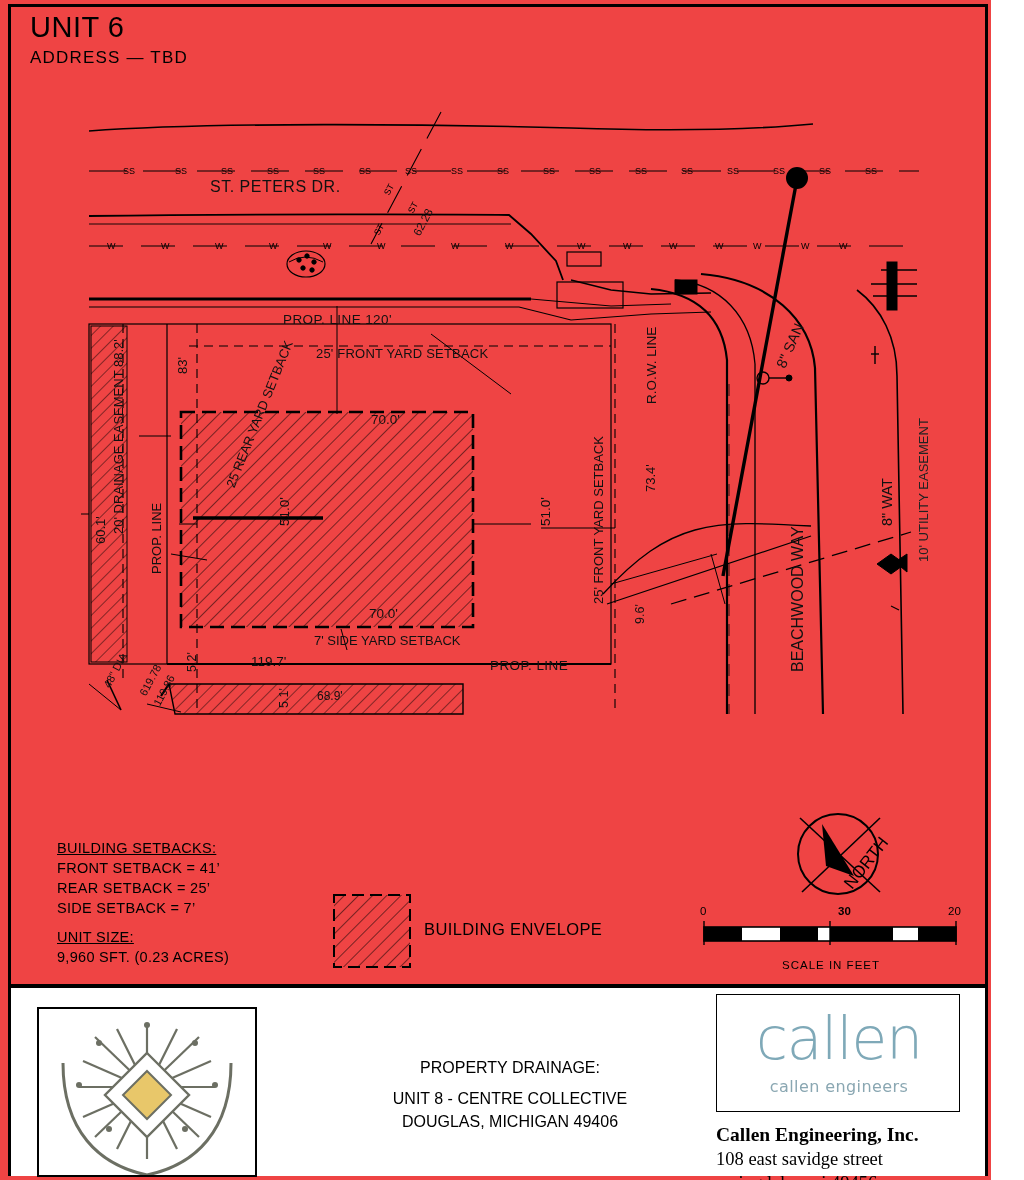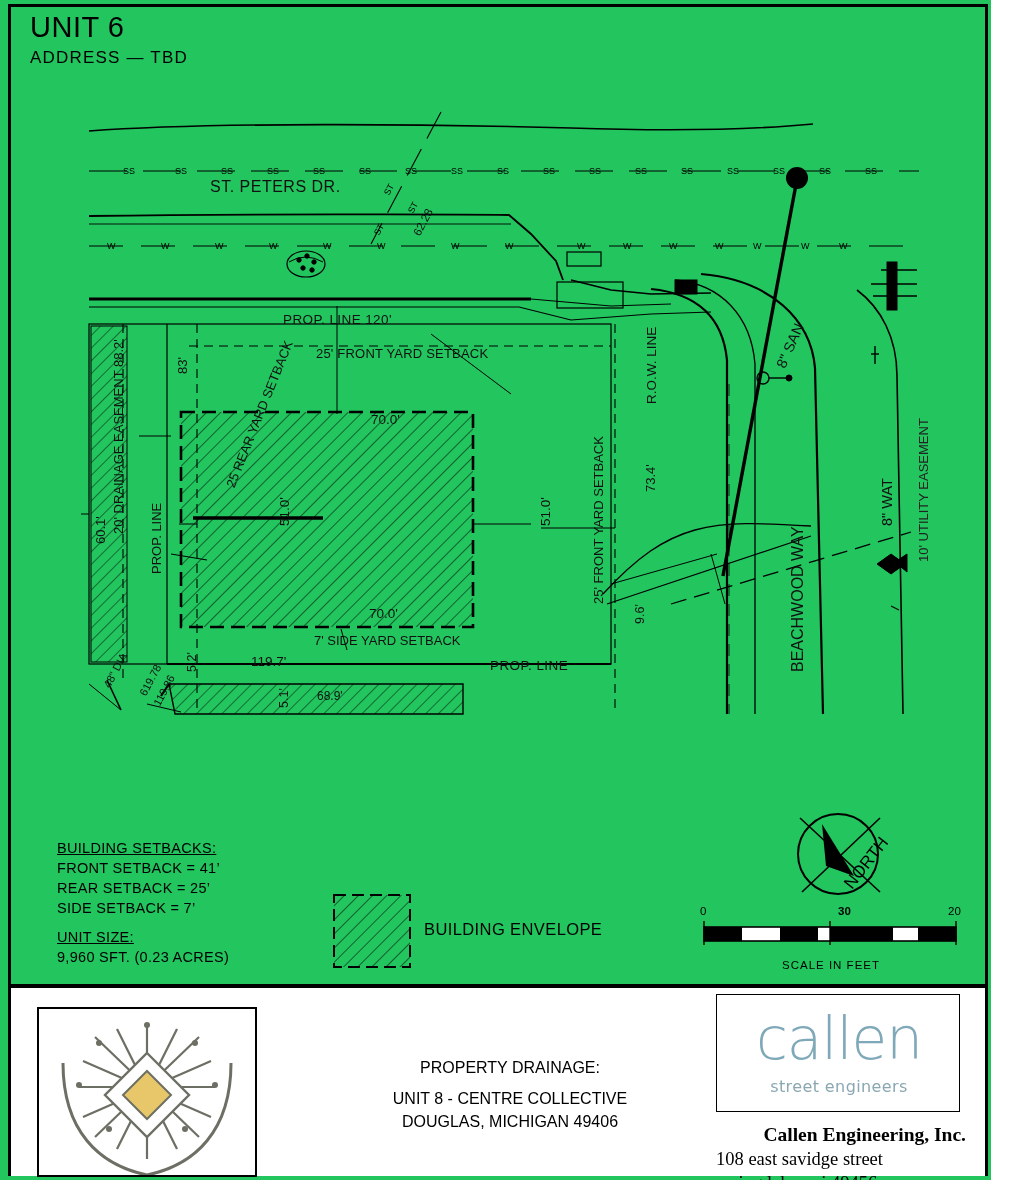--- a/index.html
+++ b/index.html
@@ -12,21 +12,21 @@
     height: 1180px;
     font-family: "Liberation Sans", sans-serif;
     color: #111;
     position: relative;
     overflow: hidden;
   }
   .page {
     position: absolute;
     left: 0; top: 0;
     width: 1024px; height: 1180px;
-    background: #22c55e;
+    background: #ef4444;
   }
   
   .sheet-border {
     position: absolute;
     left: 8px; top: 4px;
     width: 980px; height: 1172px;
     border: 3px solid #000;
     box-sizing: border-box;
   }
   .right-gutter {
@@ -183,21 +183,20 @@
   }
   .callen-firm {
     position: absolute;
     left: 716px; top: 1122px;
     width: 250px;
     font-family: "Liberation Serif", serif;
     font-weight: bold;
     font-size: 19.5px;
     color: #000;
     line-height: 1.35;
-    text-align: right;
   }
   .callen-addr {
     position: absolute;
     left: 716px; top: 1147px;
     width: 250px;
     font-family: "Liberation Serif", serif;
     font-size: 18.5px;
     color: #000;
     line-height: 1.35;
   }
@@ -516,19 +515,19 @@
 
   <div class="prop-address">
     <div>PROPERTY DRAINAGE:</div>
     <div style="height:8px"></div>
     <div>UNIT 8 - CENTRE COLLECTIVE</div>
     <div>DOUGLAS, MICHIGAN 49406</div>
   </div>
 
   <div class="callen-box">
     <div class="callen-word">callen</div>
-    <div class="callen-sub">street engineers</div>
+    <div class="callen-sub">callen engineers</div>
   </div>
   <div class="callen-firm">Callen Engineering, Inc.</div>
   <div class="callen-addr">108 east savidge street</div>
   <div class="callen-addr2">spring lake, mi 49456</div>
 
 </div>
 
 </body></html>

